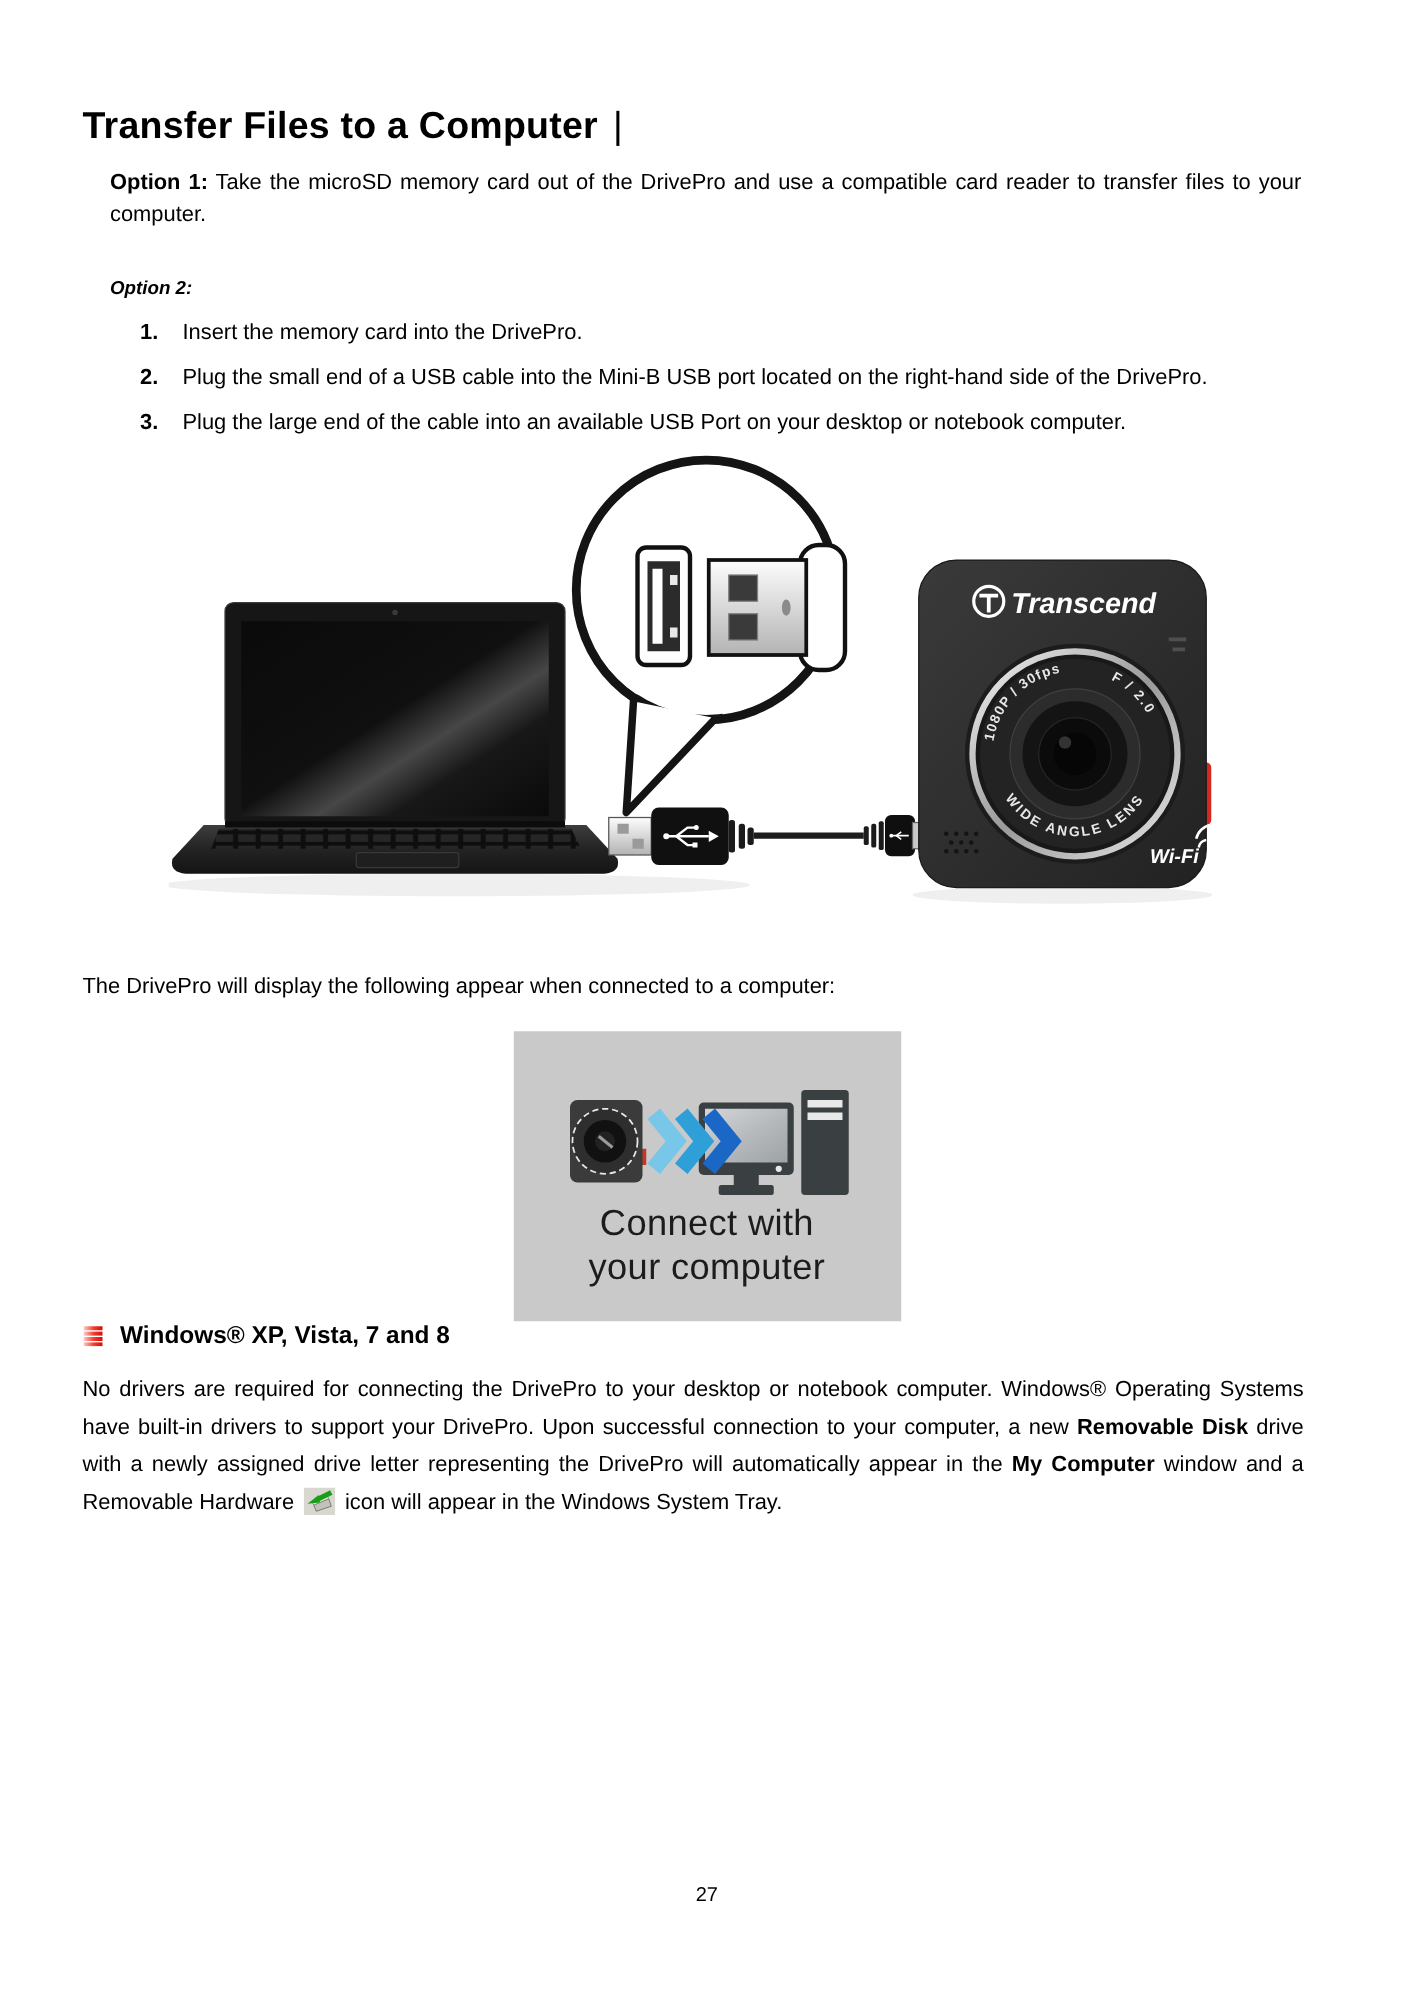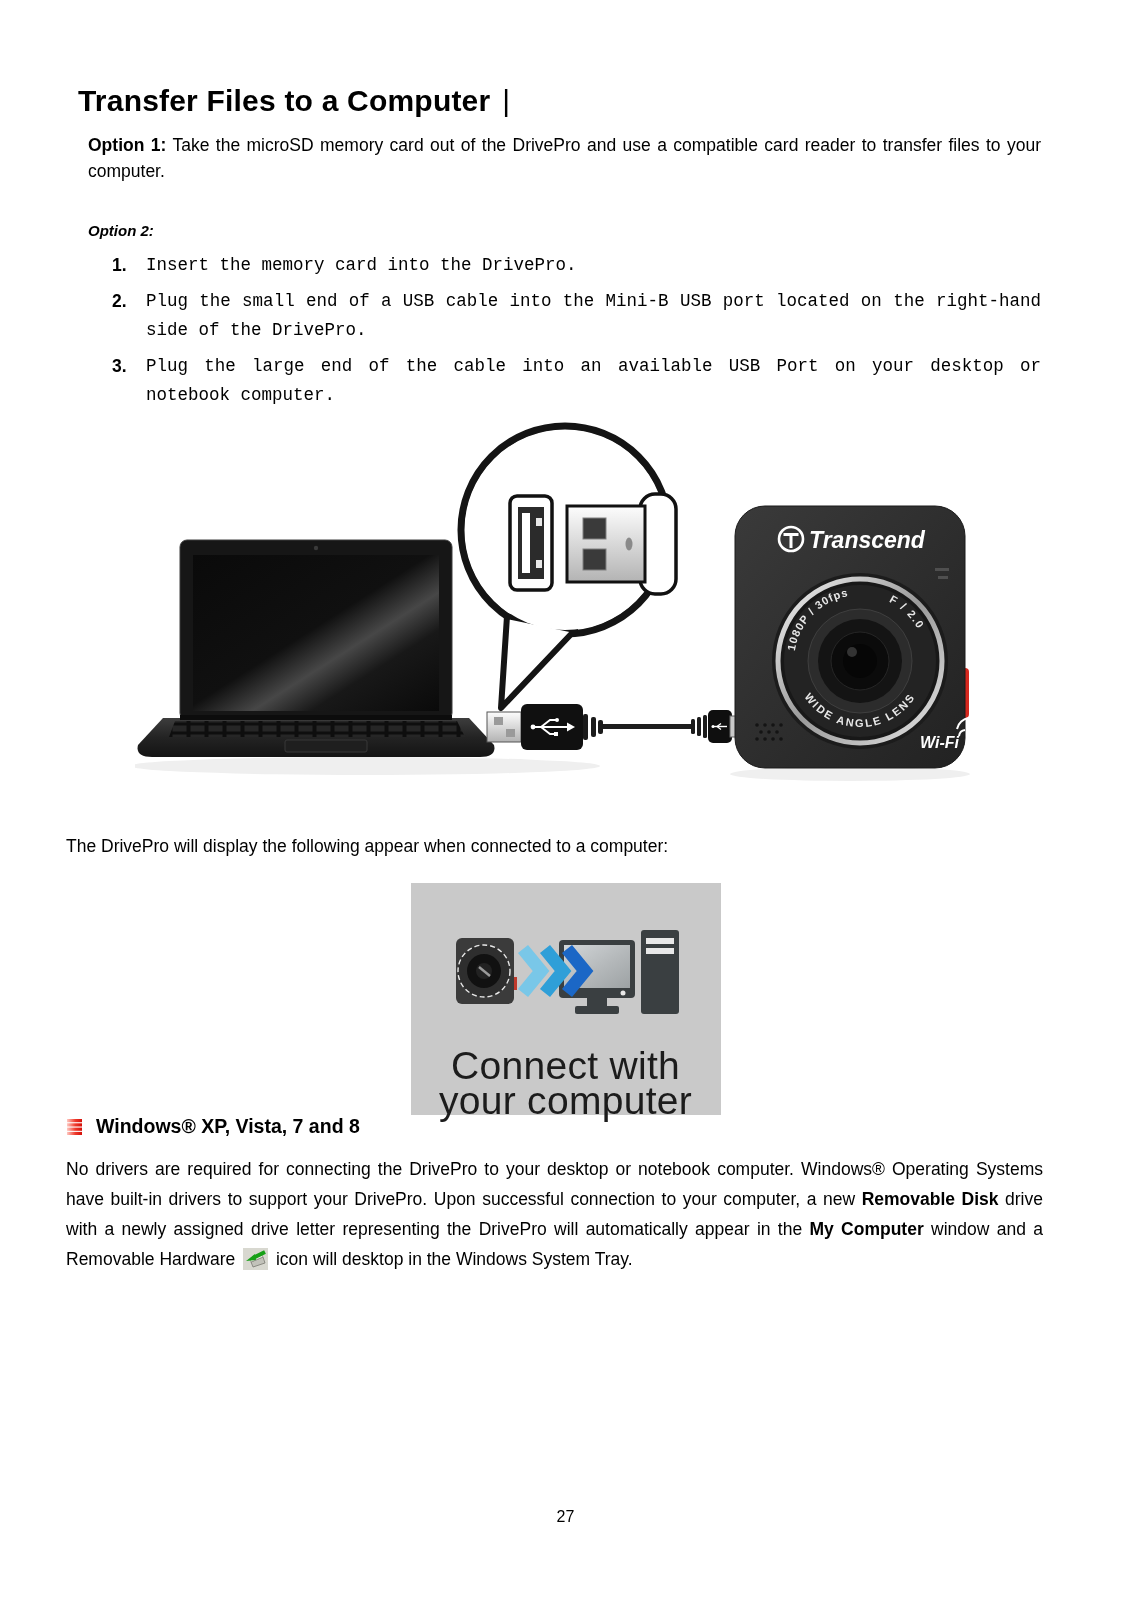--- a/index.html
+++ b/index.html
@@ -7,21 +7,21 @@
     position:relative;
     width:1131px;height:1600px;
     background:#fff;
     font-family:"Liberation Sans", sans-serif;
     color:#000;
     overflow:hidden;
     box-sizing:border-box;
     padding:0 66px;
   }
   .doc-title{
-    margin:84px 0 0 12px;
+    margin:84px 0 0 0;
     font-size:30px;
     font-weight:700;
     letter-spacing:0.2px;
   }
   .doc-title .sep{font-weight:400;padding-left:12px;}
   .intro{margin:22px 0 0 0;font-size:17.5px;}
   .option1{
     margin:14px 0 0 22px;
     width:953px;
     font-size:17.5px;
@@ -30,37 +30,36 @@
   }
   .option2-label{
     margin:38px 0 1px 22px;
     font-size:15px;
     font-weight:700;
     font-style:italic;
   }
   .steps{margin:12px 0 0 46px;}
   .step{display:flex;margin-top:7px;line-height:29px;font-size:17.5px;}
   .step .num{font-weight:700;width:34px;flex:0 0 34px;}
-  .step .txt{width:895px;text-align:justify;font-family:Liberation Mono, monospace;}
+  .step .txt{width:895px;text-align:justify;}
   .hero{position:relative;height:368px;margin-top:8px;}
   .hero svg{position:absolute;left:69px;top:0;}
   .display-note{margin:50px 0 0 0;font-size:17.5px;}
   .device-screen{
     margin:26px auto 0 auto;
     width:310px;height:232px;
     background:#c9c9c9;
     text-align:center;
   }
   .device-screen svg{display:block;margin:0 auto;}
   .screen-caption{
-    font-size:39px;
+    font-size:29px;
     line-height:35px;
     color:#1c1c1c;
     letter-spacing:0.3px;
-    margin-top:28px;
   }
   .win-heading{
     display:flex;align-items:center;
     font-size:19.5px;font-weight:700;
   }
   .win-heading .bullet{width:17px;height:17px;margin-right:13px;flex:0 0 17px;}
   .win-paragraph{
     margin:16px 0 0 0;
     width:977px;
     font-size:17.5px;
@@ -321,17 +320,17 @@
     </svg>
     <span>Windows® XP, Vista, 7 and 8</span>
   </div>
 
   <p class="win-paragraph"><span>No drivers are required for connecting the DrivePro to your desktop or notebook computer. Windows® Operating Systems have built-in drivers to support your DrivePro. Upon successful connection to your computer, a new </span><b>Removable Disk</b><span> drive with a newly assigned drive letter representing the DrivePro will automatically appear in the </span><b>My Computer</b><span> window and a Removable Hardware </span><svg class="inline-icon" viewBox="0 0 25 22">
         <rect width="25" height="22" fill="#d8d8d0"></rect>
         <polygon points="8,14 20,9 22,15 10,19" fill="#c2c2ba" stroke="#7a7a72" stroke-width="0.8"></polygon>
         <polygon points="8,14 20,9 19,7 7,12" fill="#ededE5" stroke="#7a7a72" stroke-width="0.6"></polygon>
         <path d="M22 4 L10 10" stroke="#17a017" stroke-width="4"></path>
         <polygon points="3,13 12,6 13,12" fill="#17a017"></polygon>
-      </svg><span> icon will desktop in the Windows System Tray.</span></p>
+      </svg><span> icon will appear in the Windows System Tray.</span></p>
 
   <div class="page-number">27</div>
 
 </div>
 
 </body></html>

